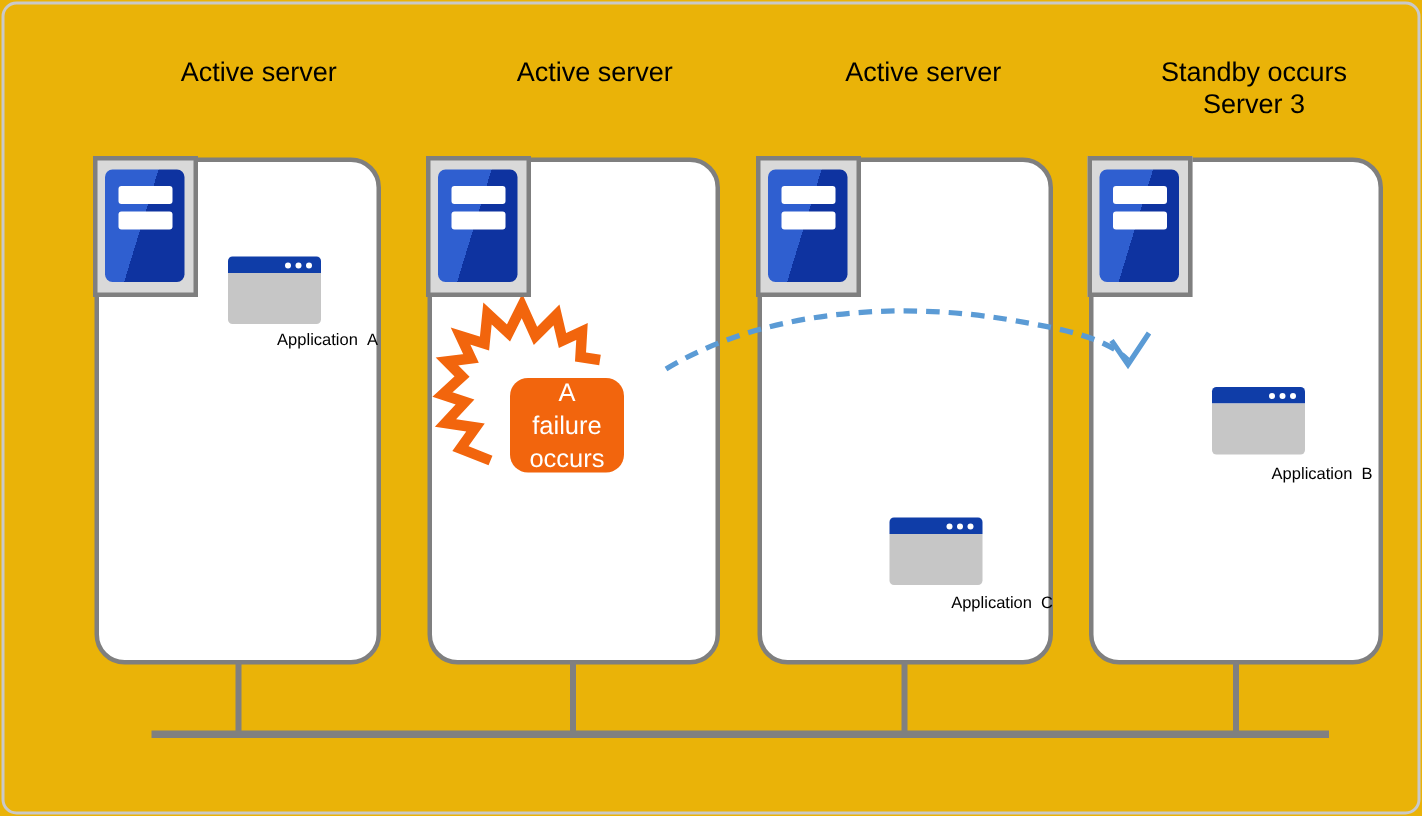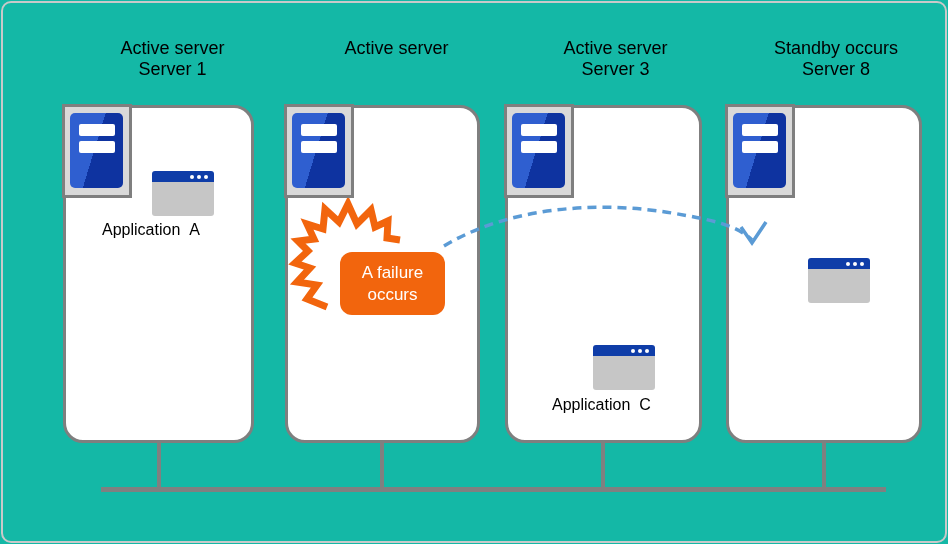--- a/index.html
+++ b/index.html
@@ -1,58 +1,57 @@
 <!DOCTYPE html>
 <html><head>
 <meta charset="utf-8">
 <style>
   html,body{margin:0;padding:0;background:#ffffff;}
   body{font-family:"Liberation Sans",sans-serif;}
-  .canvas{position:relative;width:948px;height:544px;background:#14b8a6;overflow:hidden;}
+  .canvas{position:relative;width:948px;height:544px;background:#eab308;overflow:hidden;}
   .frame{position:absolute;inset:1px;border:2px solid #c9c9c9;border-radius:10px;pointer-events:none;z-index:6;}
 
   .server-box{position:absolute;top:105px;height:338px;background:#ffffff;border:3px solid #7f7f7f;border-radius:20px;box-sizing:border-box;z-index:1;}
 
   .hdr{position:absolute;top:38px;text-align:center;color:#000;font-size:18px;line-height:21px;z-index:2;}
 
   .icon-frame{position:absolute;top:104px;width:70px;height:94px;background:#d9d9d9;border:3px solid #7f7f7f;box-sizing:border-box;z-index:2;}
   .tower{position:absolute;left:5px;top:6px;width:53px;height:75px;border-radius:5px;
          background:linear-gradient(107deg,#2f5fd0 47%,#0e33a0 47%);}
   .tower .bar{position:absolute;left:9px;width:36px;height:12px;background:#ffffff;border-radius:2px;}
   .tower .bar.b1{top:11px;} .tower .bar.b2{top:28px;}
 
   .win{position:absolute;width:62px;height:45px;z-index:2;}
   .win-top{height:11px;background:#0f3da8;border-radius:3px 3px 0 0;display:flex;align-items:center;justify-content:flex-end;gap:3px;padding-right:6px;box-sizing:border-box;}
   .win-top .dot{width:4px;height:4px;border-radius:50%;background:#ffffff;}
   .win-body{height:34px;background:#c6c6c6;border-radius:0 0 3px 3px;}
 
-  .app-label{position:absolute;width:150px;text-align:left;font-size:16px;color:#000;z-index:2;}
+  .app-label{position:absolute;width:150px;text-align:right;font-size:11px;color:#000;z-index:2;}
 
   .overlay{position:absolute;left:0;top:0;width:948px;height:544px;pointer-events:none;}
   .burst-layer{z-index:2;} .arrow-layer{z-index:4;}
 
-  .failure-box{position:absolute;left:340px;top:252px;width:105px;height:63px;background:#f2650d;border-radius:12px;
+  .failure-box{position:absolute;left:340px;top:252px;width:76px;height:63px;background:#f2650d;border-radius:12px;
                color:#ffffff;font-size:17px;line-height:22px;text-align:center;display:flex;align-items:center;justify-content:center;
                padding:2px 8px;box-sizing:border-box;z-index:3;}
 
   .connector{position:absolute;top:441px;width:4px;height:48px;background:#808080;z-index:1;}
   .bus{position:absolute;left:101px;top:487px;width:785px;height:5px;background:#808080;z-index:1;}
 </style>
 </head>
 <body>
 
 <div class="canvas">
 
   <svg class="overlay burst-layer" viewBox="0 0 948 544">
     <polyline points="327,307 307,299 317,285 297,282 310,268 295,263 308,251 298,241 314,239 307,224 323,229 325,209 339,222 348,204 357,224 371,210 375,227 388,221 387,238 400,240" fill="none" stroke="#f2650d" stroke-width="7" stroke-linejoin="miter" stroke-miterlimit="10"></polyline>
   </svg>
 
   <div class="hdr" style="left:77px;width:191px">
     <div>Active server</div>
-    <div>Server 1</div>
   </div>
   <div class="server-box" style="left:63px;width:191px"></div>
   <div class="icon-frame" style="left:62px">
     <div class="tower">
         <span class="bar b1"></span>
         <span class="bar b2"></span>
       </div>
   </div>
   <div class="win" style="left:152px;top:171px">
     <div class="win-top">
@@ -71,58 +70,58 @@
   <div class="icon-frame" style="left:284px">
     <div class="tower">
         <span class="bar b1"></span>
         <span class="bar b2"></span>
       </div>
   </div>
   <div class="failure-box">A failure occurs</div>
 
   <div class="hdr" style="left:517px;width:197px">
     <div>Active server</div>
-    <div>Server 3</div>
   </div>
   <div class="server-box" style="left:505px;width:197px"></div>
   <div class="icon-frame" style="left:504px">
     <div class="tower">
         <span class="bar b1"></span>
         <span class="bar b2"></span>
       </div>
   </div>
   <div class="win" style="left:593px;top:345px">
     <div class="win-top">
         <i class="dot"></i>
         <i class="dot"></i>
         <i class="dot"></i>
       </div>
     <div class="win-body"></div>
   </div>
   <div class="app-label" style="left:552px;top:396px">Application &nbsp;C</div>
 
   <div class="hdr" style="left:738px;width:196px">
     <div>Standby occurs</div>
-    <div>Server 8</div>
+    <div>Server 3</div>
   </div>
   <div class="server-box" style="left:726px;width:196px"></div>
   <div class="icon-frame" style="left:725px">
     <div class="tower">
         <span class="bar b1"></span>
         <span class="bar b2"></span>
       </div>
   </div>
   <div class="win" style="left:808px;top:258px">
     <div class="win-top">
         <i class="dot"></i>
         <i class="dot"></i>
         <i class="dot"></i>
       </div>
     <div class="win-body"></div>
   </div>
+  <div class="app-label" style="left:765px;top:310px">Application &nbsp;B</div>
 
   <svg class="overlay arrow-layer" viewBox="0 0 948 544">
     <path d="M444 246 C510 206 600 201 672 213 C714 220 738 226 752 240" fill="none" stroke="#5b9bd5" stroke-width="3.5" stroke-dasharray="9 6"></path>
     <polyline points="741,227 752,243 766,222" fill="none" stroke="#5b9bd5" stroke-width="3.5" stroke-linejoin="miter"></polyline>
   </svg>
 
   <div class="connector" style="left:157px"></div>
   <div class="connector" style="left:380px"></div>
   <div class="connector" style="left:601px"></div>
   <div class="connector" style="left:822px"></div>

